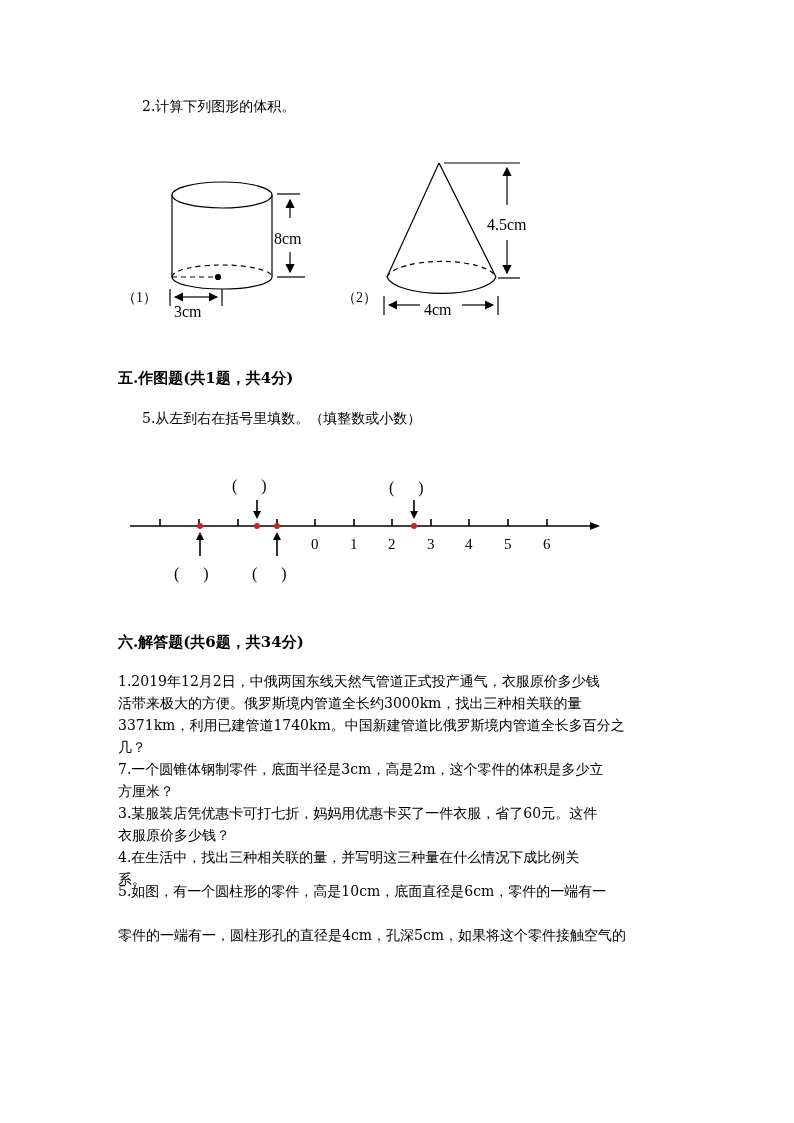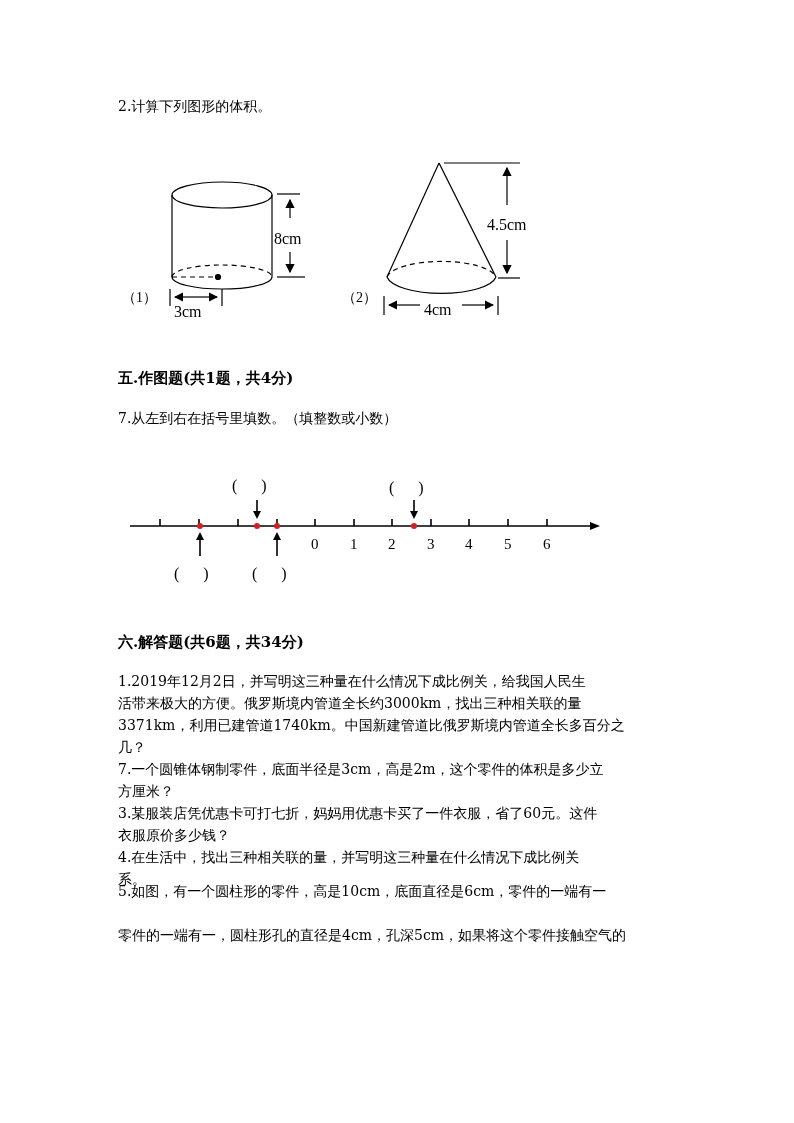--- a/index.html
+++ b/index.html
@@ -1,17 +1,17 @@
 <!DOCTYPE html>
 <html><head>
 <meta charset="utf-8">
 <style>
   html,body{margin:0;padding:0;background:#fff;}
   body{width:794px;height:1123px;position:relative;overflow:hidden;font-family:"DejaVu Serif","Liberation Serif",serif;color:#000;}
-  .txt{position:absolute;font-size:14px;line-height:20px;white-space:nowrap;}
+  .txt{position:absolute;font-size:14px;line-height:20px;white-space:nowrap;margin-left:24px;}
   .head{position:absolute;font-size:15px;font-weight:bold;white-space:nowrap;}
   .para{position:absolute;left:118px;width:560px;font-size:14px;line-height:22px;}
   .para p{margin:0;}
   .q5 p{line-height:22px;margin-bottom:22px;}
   svg{position:absolute;left:0;top:0;}
   .svgtxt{font-family:"Liberation Serif","DejaVu Serif",serif;}
 </style>
 </head>
 <body>
 
@@ -101,26 +101,26 @@
   </g>
   <g class="svgtxt" font-size="16" style="white-space:pre">
     <text x="232" y="491" xml:space="preserve">(      )</text>
     <text x="389" y="493" xml:space="preserve">(      )</text>
     <text x="174" y="579" xml:space="preserve">(      )</text>
     <text x="252" y="579" xml:space="preserve">(      )</text>
   </g>
 </svg>
 
 <div class="head" style="left:118px;top:369px;">五.作图题(共1题，共4分)</div>
-<div class="txt" style="left:118px;top:408px;">7.从左到右在括号里填数。（填整数或小数）</div>
+<div class="txt" style="left:118px;top:408px;">5.从左到右在括号里填数。（填整数或小数）</div>
 
 <div class="head" style="left:118px;top:633px;">六.解答题(共6题，共34分)</div>
 
 <div class="para" style="top:670px;">
-  <p>1.2019年12月2日，并写明这三种量在什么情况下成比例关，给我国人民生</p>
+  <p>1.2019年12月2日，中俄两国东线天然气管道正式投产通气，衣服原价多少钱</p>
   <p>活带来极大的方便。俄罗斯境内管道全长约3000km，找出三种相关联的量</p>
   <p>3371km，利用已建管道1740km。中国新建管道比俄罗斯境内管道全长多百分之</p>
   <p>几？</p>
   <p>7.一个圆锥体钢制零件，底面半径是3cm，高是2m，这个零件的体积是多少立</p>
   <p>方厘米？</p>
   <p>3.某服装店凭优惠卡可打七折，妈妈用优惠卡买了一件衣服，省了60元。这件</p>
   <p>衣服原价多少钱？</p>
   <p>4.在生活中，找出三种相关联的量，并写明这三种量在什么情况下成比例关</p>
   <p>系。</p>
 </div>

